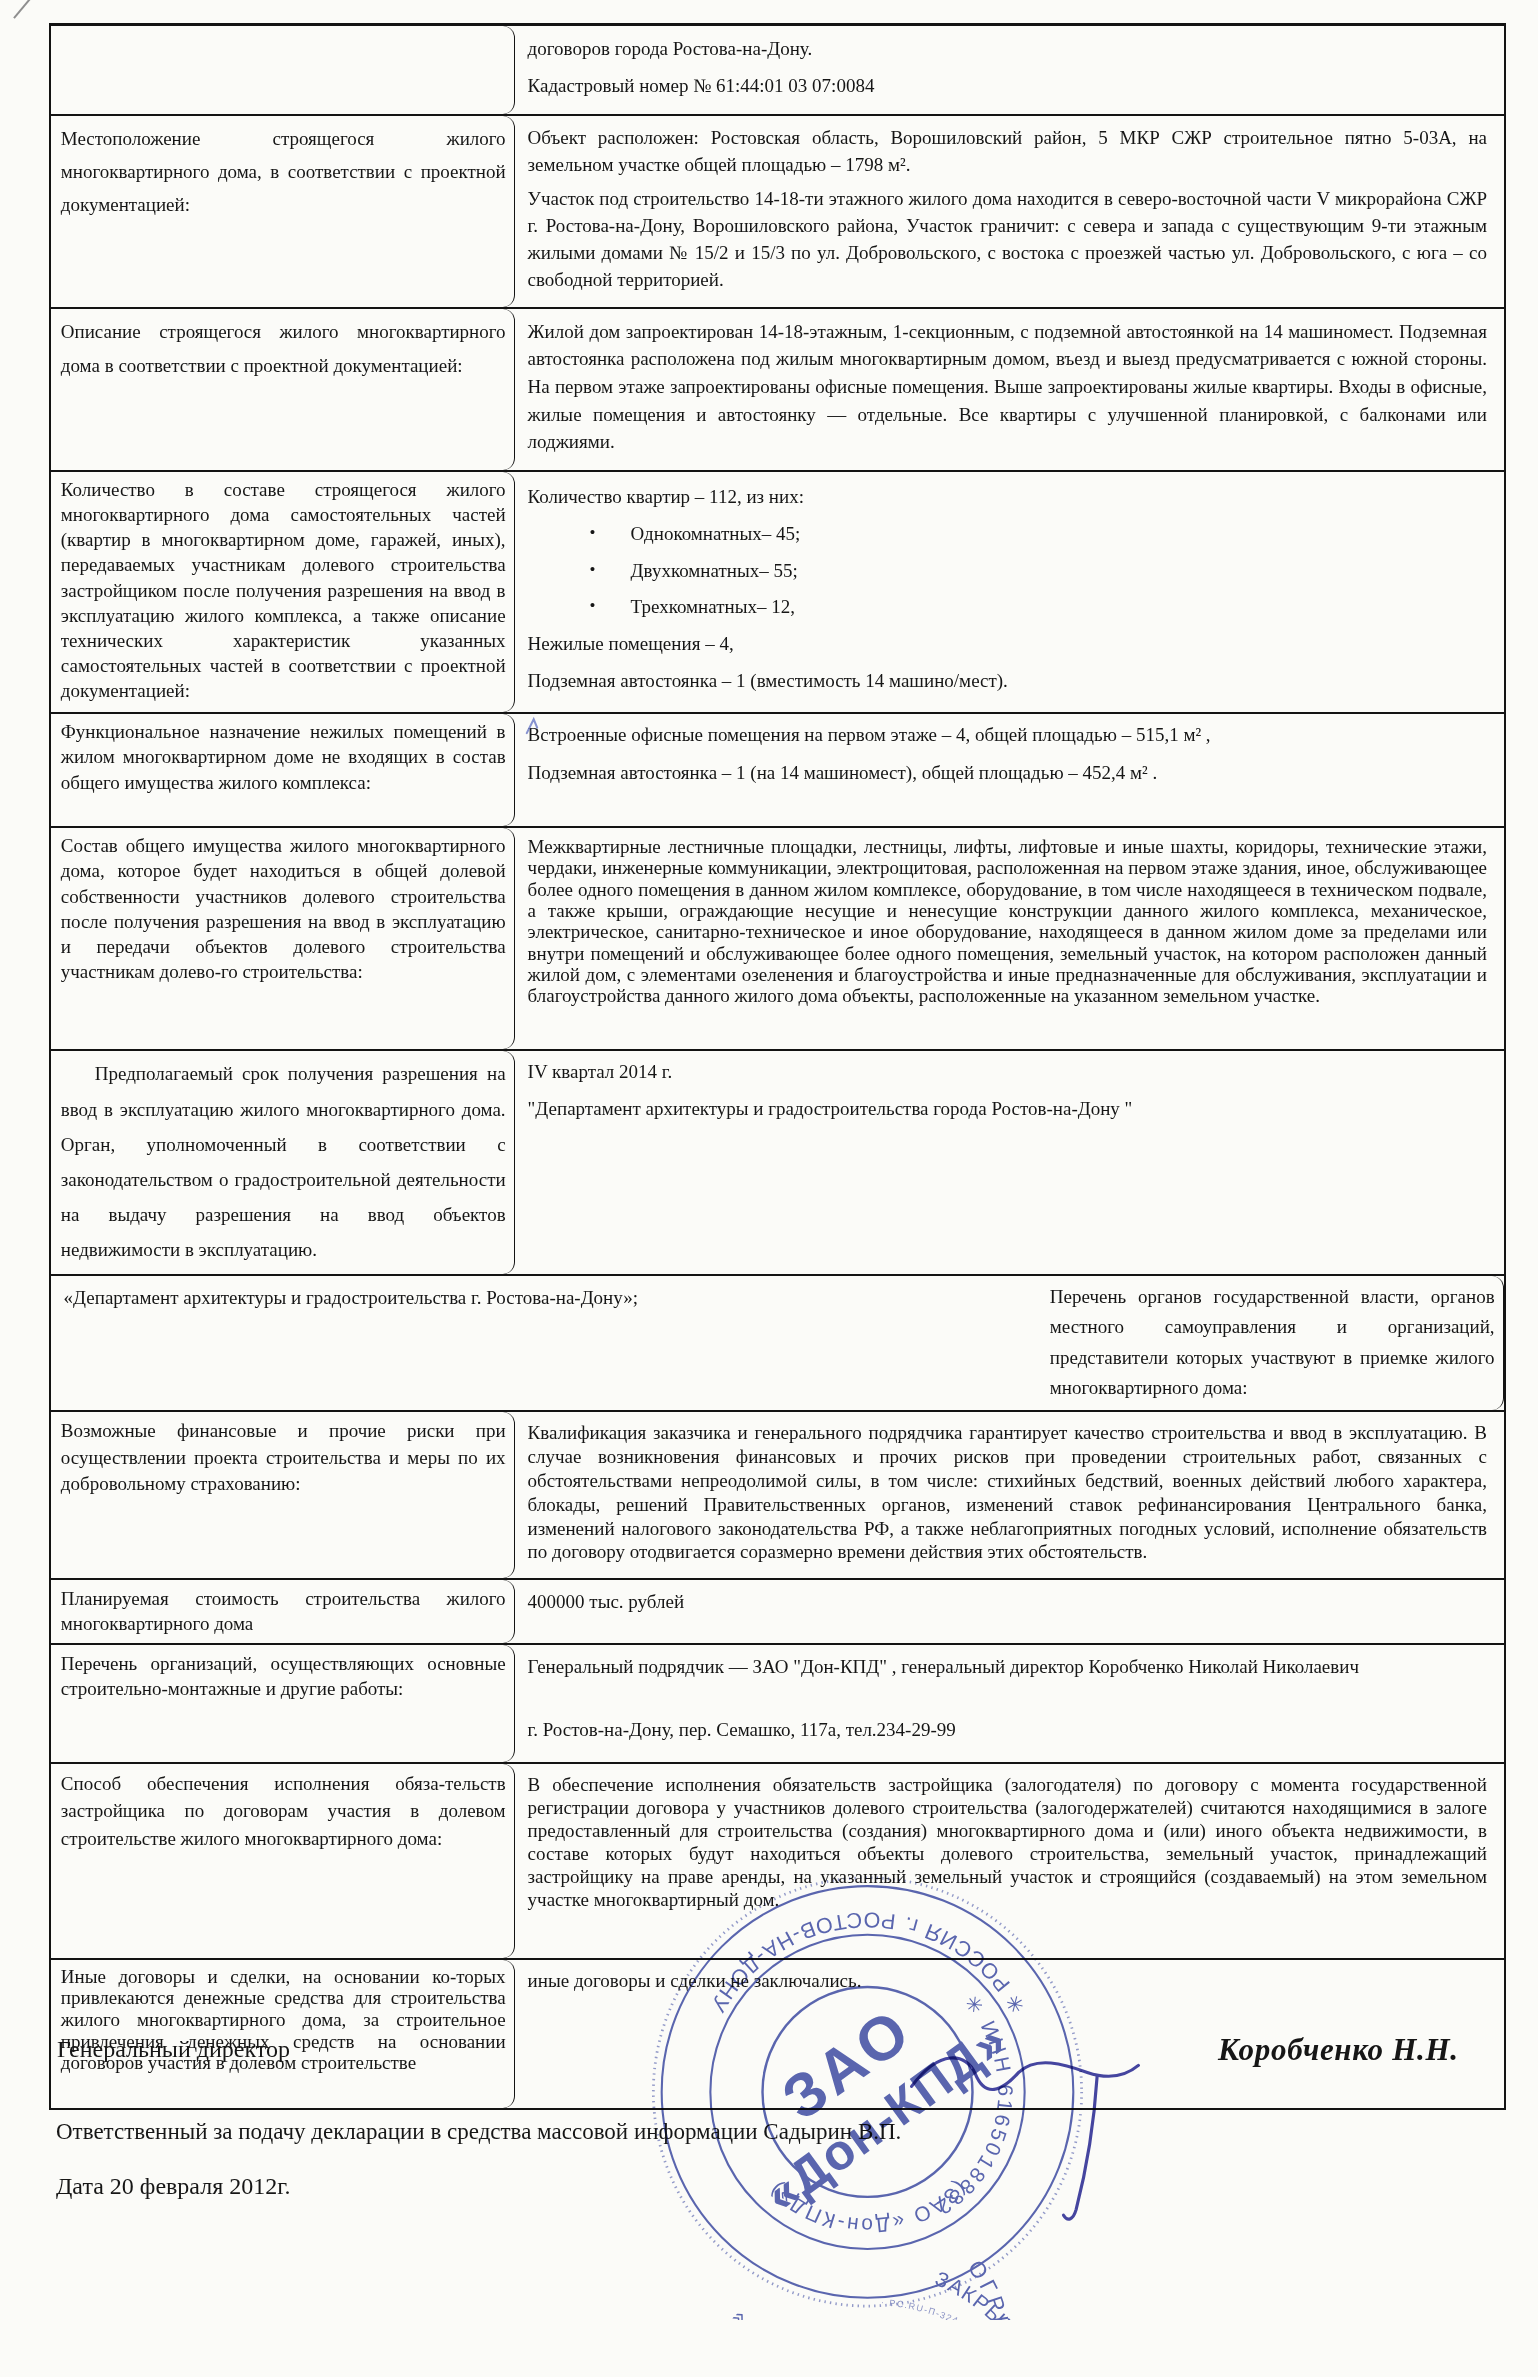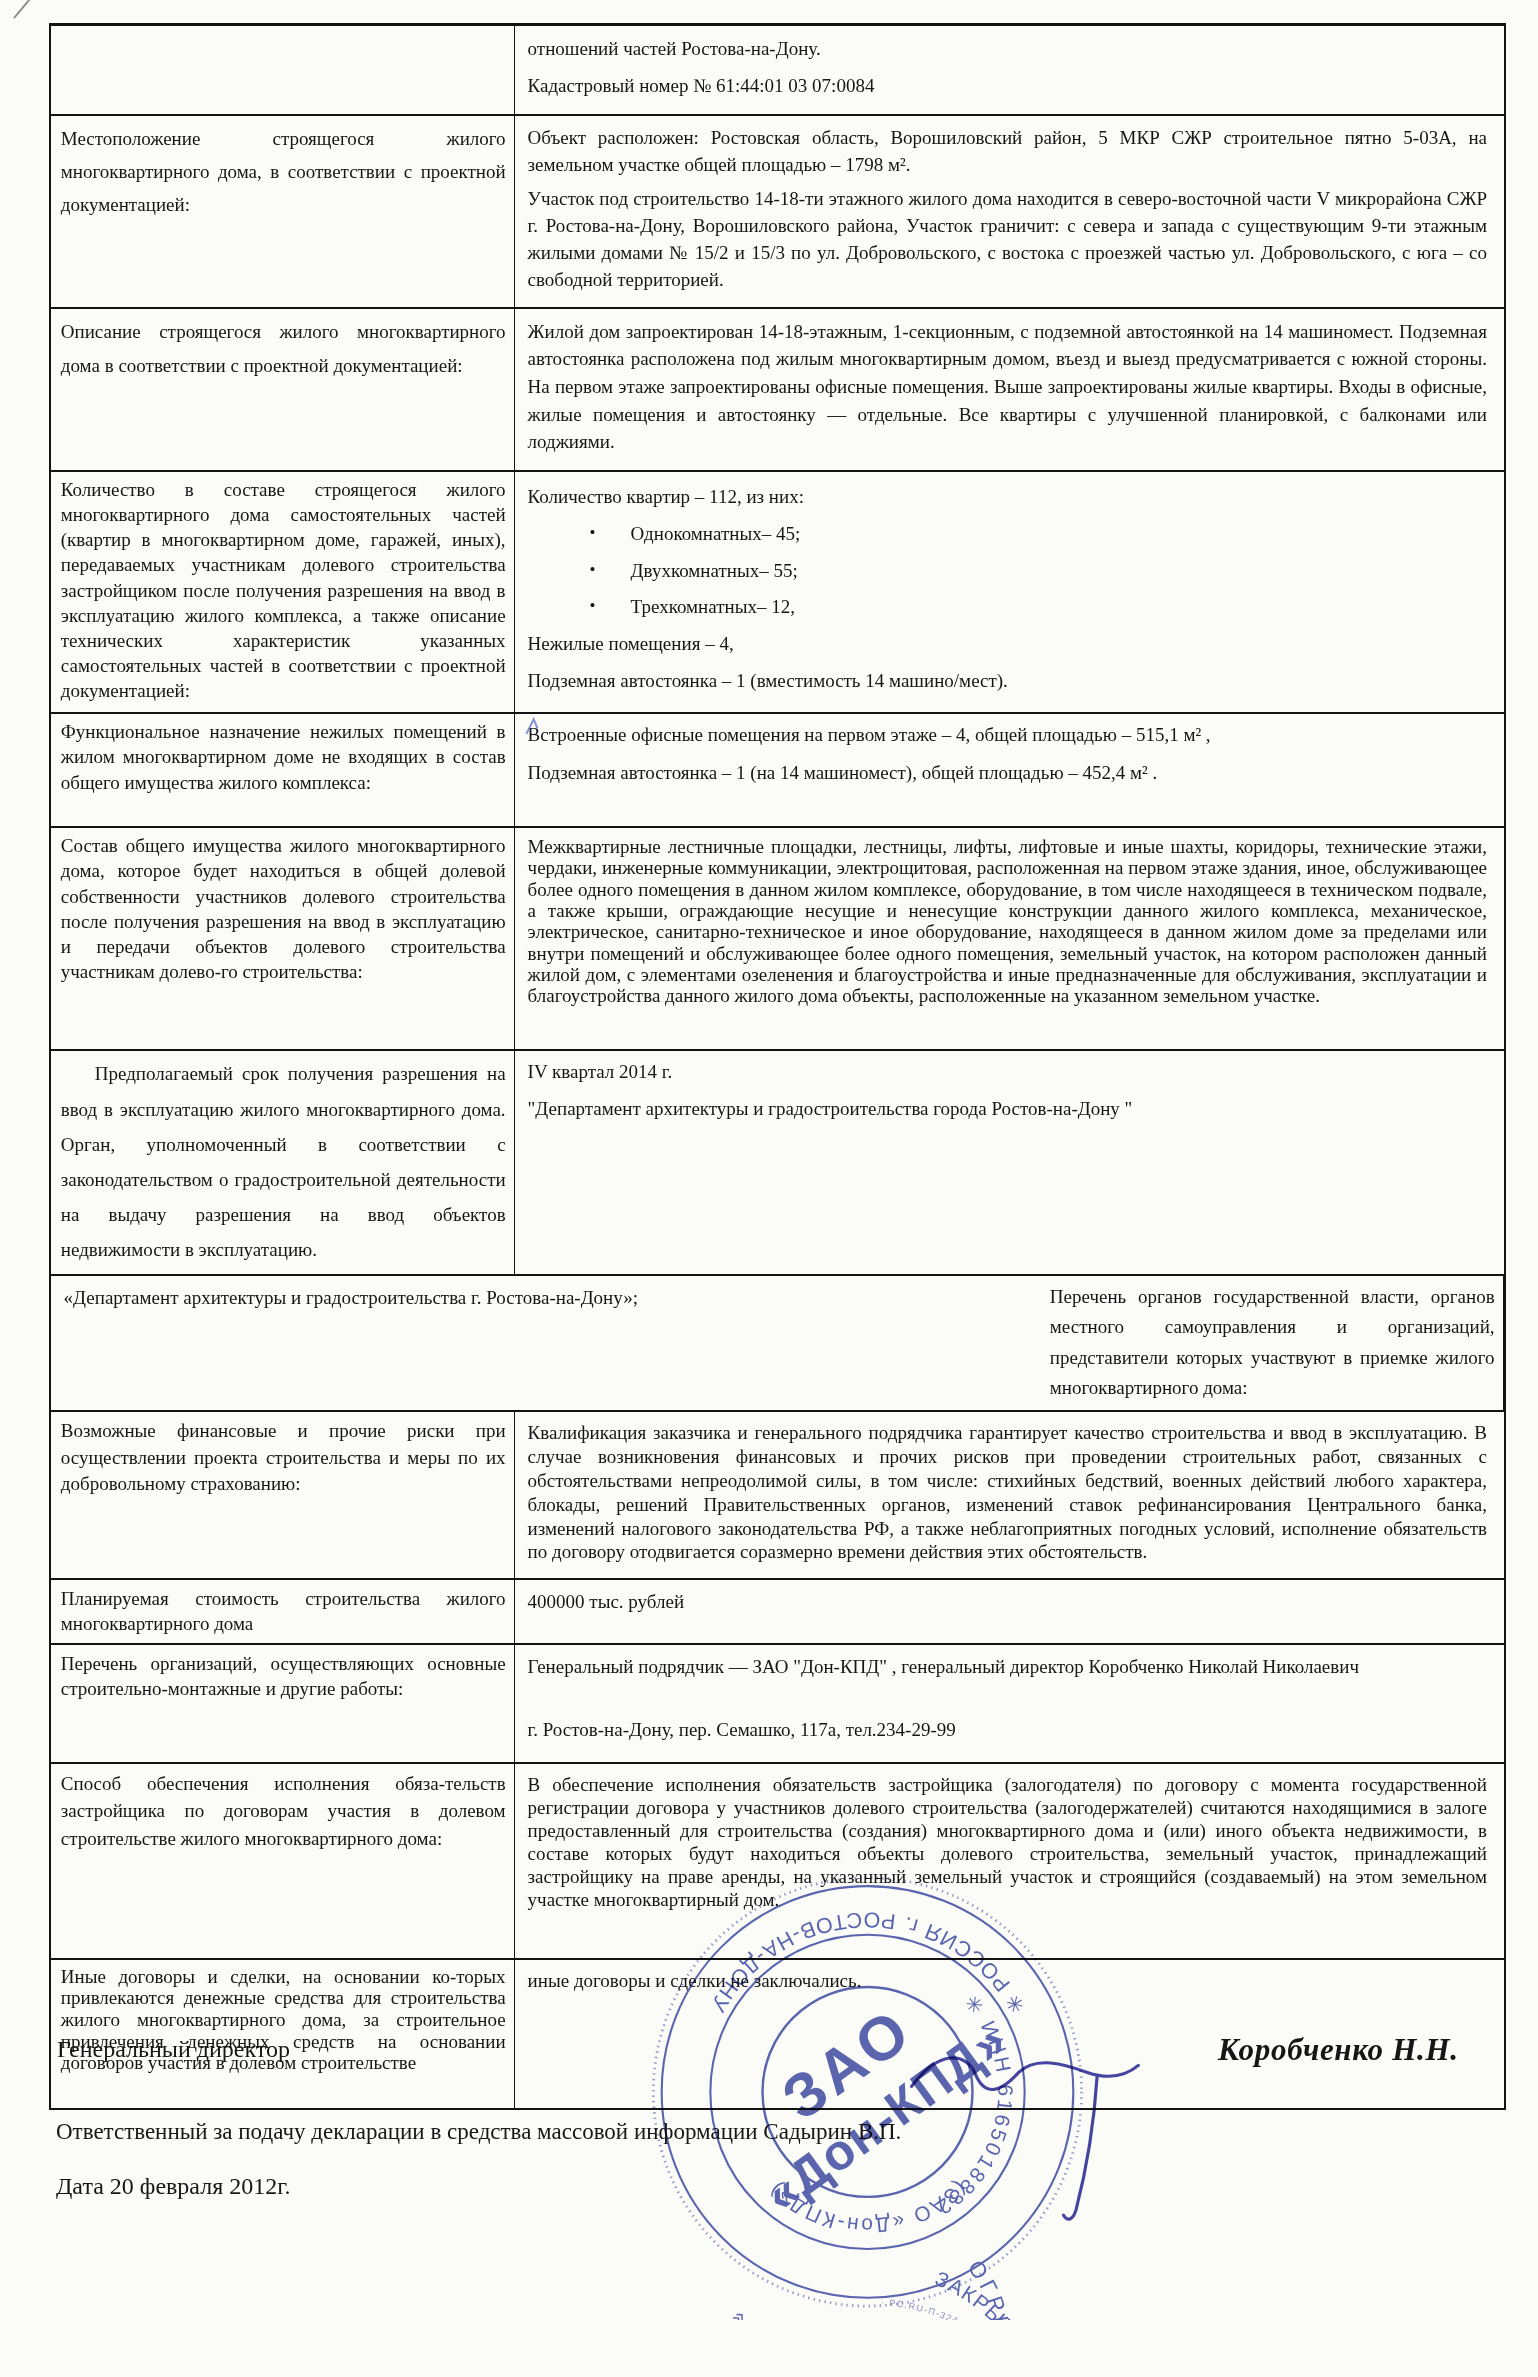--- a/index.html
+++ b/index.html
@@ -13,21 +13,21 @@
   
   .decl-table{
     position:absolute;left:49px;top:23px;width:1453px;
     border:2.1px solid #131313;border-top-width:3.5px;
   }
   .trow{display:flex;border-top:2.1px solid #131313;}
   .trow:first-child{border-top:none;}
   .cell{box-sizing:border-box;font-size:19px;}
   .label{
     width:464px;flex:0 0 464px;border-right:1.4px solid #131313;
-    padding:5.6px 8.4px 7px 9.8px;text-align:justify;line-height:1.32;
+    padding:5.6px 8.4px 7px 9.8px;text-align:justify;line-height:1.32;border-radius:12px;
   }
   .value{flex:1;padding:7px 17px 7px 12.6px;text-align:justify;line-height:1.42;}
   .value p{margin:1.4px 0 7px 0;}
   .bullet{display:flex;padding-left:62px;margin:9.8px 0;}
   .dot{width:41px;flex:0 0 41px;font-size:17px;}
   
   .row-0{min-height:59px}  .row-0 .value{line-height:1.55}
   .row-1{min-height:168px} .row-1 .label{line-height:1.75}
   .row-2{min-height:159px} .row-2 .label{line-height:1.8} .row-2 .value{line-height:1.45}
   .row-3{min-height:222px} .row-3 .value p{margin:5.6px 0 9.8px}
@@ -54,21 +54,21 @@
 </style>
 </head>
 <body>
 
 <div class="artifact-tick"></div>
 
 <div class="decl-table">
     <div class="trow row-0">
       <div class="cell label"></div>
       <div class="cell value">
-        <p>отношений частей Ростова-на-Дону.</p>
+        <p>договоров города Ростова-на-Дону.</p>
         <p>Кадастровый номер № 61:44:01 03 07:0084</p>
       </div>
     </div>
     <div class="trow row-1">
       <div class="cell label">Местоположение строящегося жилого многоквартирного дома, в соответствии с проектной документацией:</div>
       <div class="cell value">
         <p>Объект расположен: Ростовская область, Ворошиловский район, 5 МКР СЖР строительное пятно 5-03А, на земельном участке общей площадью – 1798 м².</p>
         <p>Участок под строительство 14-18-ти этажного жилого дома находится в северо-восточной части V микрорайона СЖР г. Ростова-на-Дону, Ворошиловского района, Участок граничит: с севера и запада с существующим 9-ти этажным жилыми домами № 15/2 и 15/3 по ул. Добровольского, с востока с проезжей частью ул. Добровольского, с юга – со свободной территорией.</p>
       </div>
     </div>

